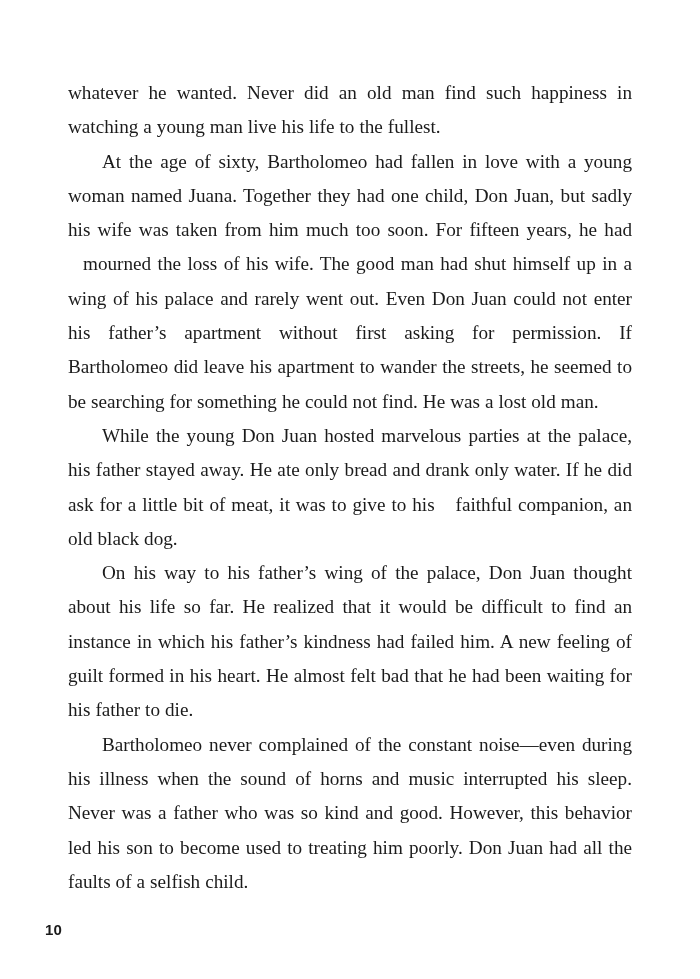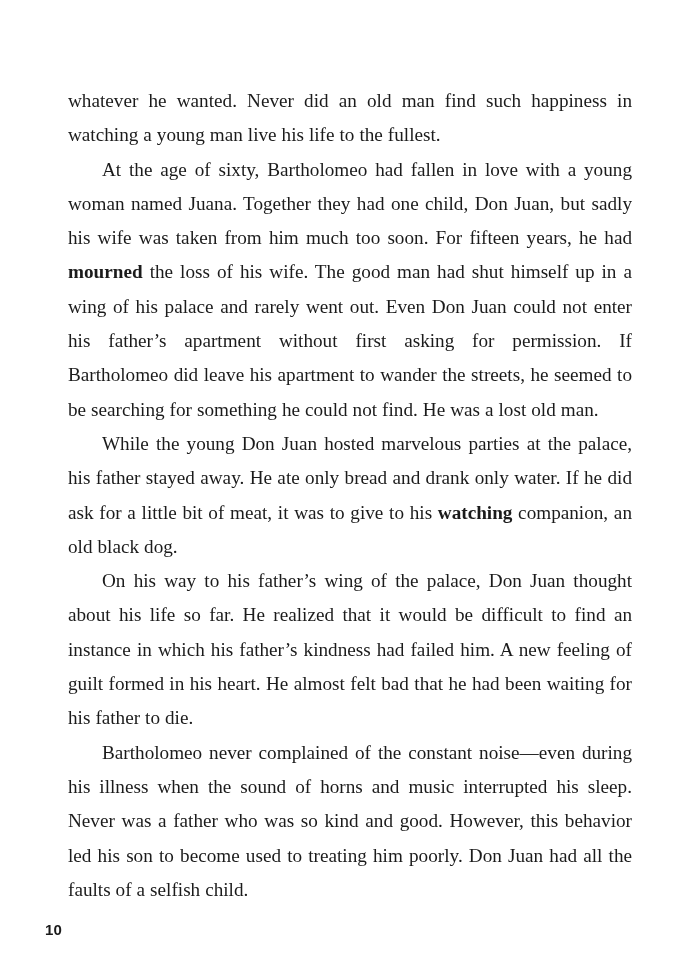--- a/index.html
+++ b/index.html
@@ -12,61 +12,62 @@
     position: relative;
     width: 700px;
     height: 979px;
     background: #ffffff;
     overflow: hidden;
     font-family: "Liberation Serif", "DejaVu Serif", serif;
   }
   .text-block {
     position: absolute;
     left: 68px;
-    top: 84px;
+    top: 76px;
     width: 564px;
   }
   p.para {
     margin: 0;
     font-size: 19.2px;
     line-height: 34.3px;
     color: #1b1b1b;
     text-align: justify;
     text-indent: 34px;
     -webkit-hyphens: none;
     hyphens: none;
     word-spacing: 0.01em;
   }
   p.para.no-indent {
     text-indent: 0;
   }
   
   p.para b,
   p.para strong {
-    font-weight: bold;
+    font-weight: normal;
+    margin-left: 15px;
   }
   .page-number {
     position: absolute;
     left: 45px;
     top: 921px;
     font-family: "Liberation Sans", "DejaVu Sans", sans-serif;
     font-size: 15px;
     font-weight: bold;
     color: #1b1b1b;
     letter-spacing: 0.2px;
   }
 </style>
 </head>
 <body>
 
 <div class="page">
 
   <div class="text-block">
       <p class="para no-indent"><span>whatever he wanted. Never did an old man find such happiness in watching a young man live his life to the fullest.</span></p>
       <p class="para"><span>At the age of sixty, Bartholomeo had fallen in love with a young woman named Juana. Together they had one child, Don Juan, but sadly his wife was taken from him much too soon. For fifteen years, he had </span><strong>mourned</strong><span> the loss of his wife. The good man had shut himself up in a wing of his palace and rarely went out. Even Don Juan could not enter his father’s apartment without first asking for permission. If Bartholomeo did leave his apartment to wander the streets, he seemed to be searching for something he could not find. He was a lost old man.</span></p>
-      <p class="para"><span>While the young Don Juan hosted marvelous parties at the palace, his father stayed away. He ate only bread and drank only water. If he did ask for a little bit of meat, it was to give to his </span><strong>watching</strong><span> companion, an old black dog.</span></p>
+      <p class="para"><span>While the young Don Juan hosted marvelous parties at the palace, his father stayed away. He ate only bread and drank only water. If he did ask for a little bit of meat, it was to give to his </span><strong>faithful</strong><span> companion, an old black dog.</span></p>
       <p class="para"><span>On his way to his father’s wing of the palace, Don Juan thought about his life so far. He realized that it would be difficult to find an instance in which his father’s kindness had failed him. A new feeling of guilt formed in his heart. He almost felt bad that he had been waiting for his father to die.</span></p>
       <p class="para"><span>Bartholomeo never complained of the constant noise—even during his illness when the sound of horns and music interrupted his sleep. Never was a father who was so kind and good. However, this behavior led his son to become used to treating him poorly. Don Juan had all the faults of a selfish child.</span></p>
     </div>
 
   <div class="page-number">10</div>
 
 </div>
 
 </body></html>

